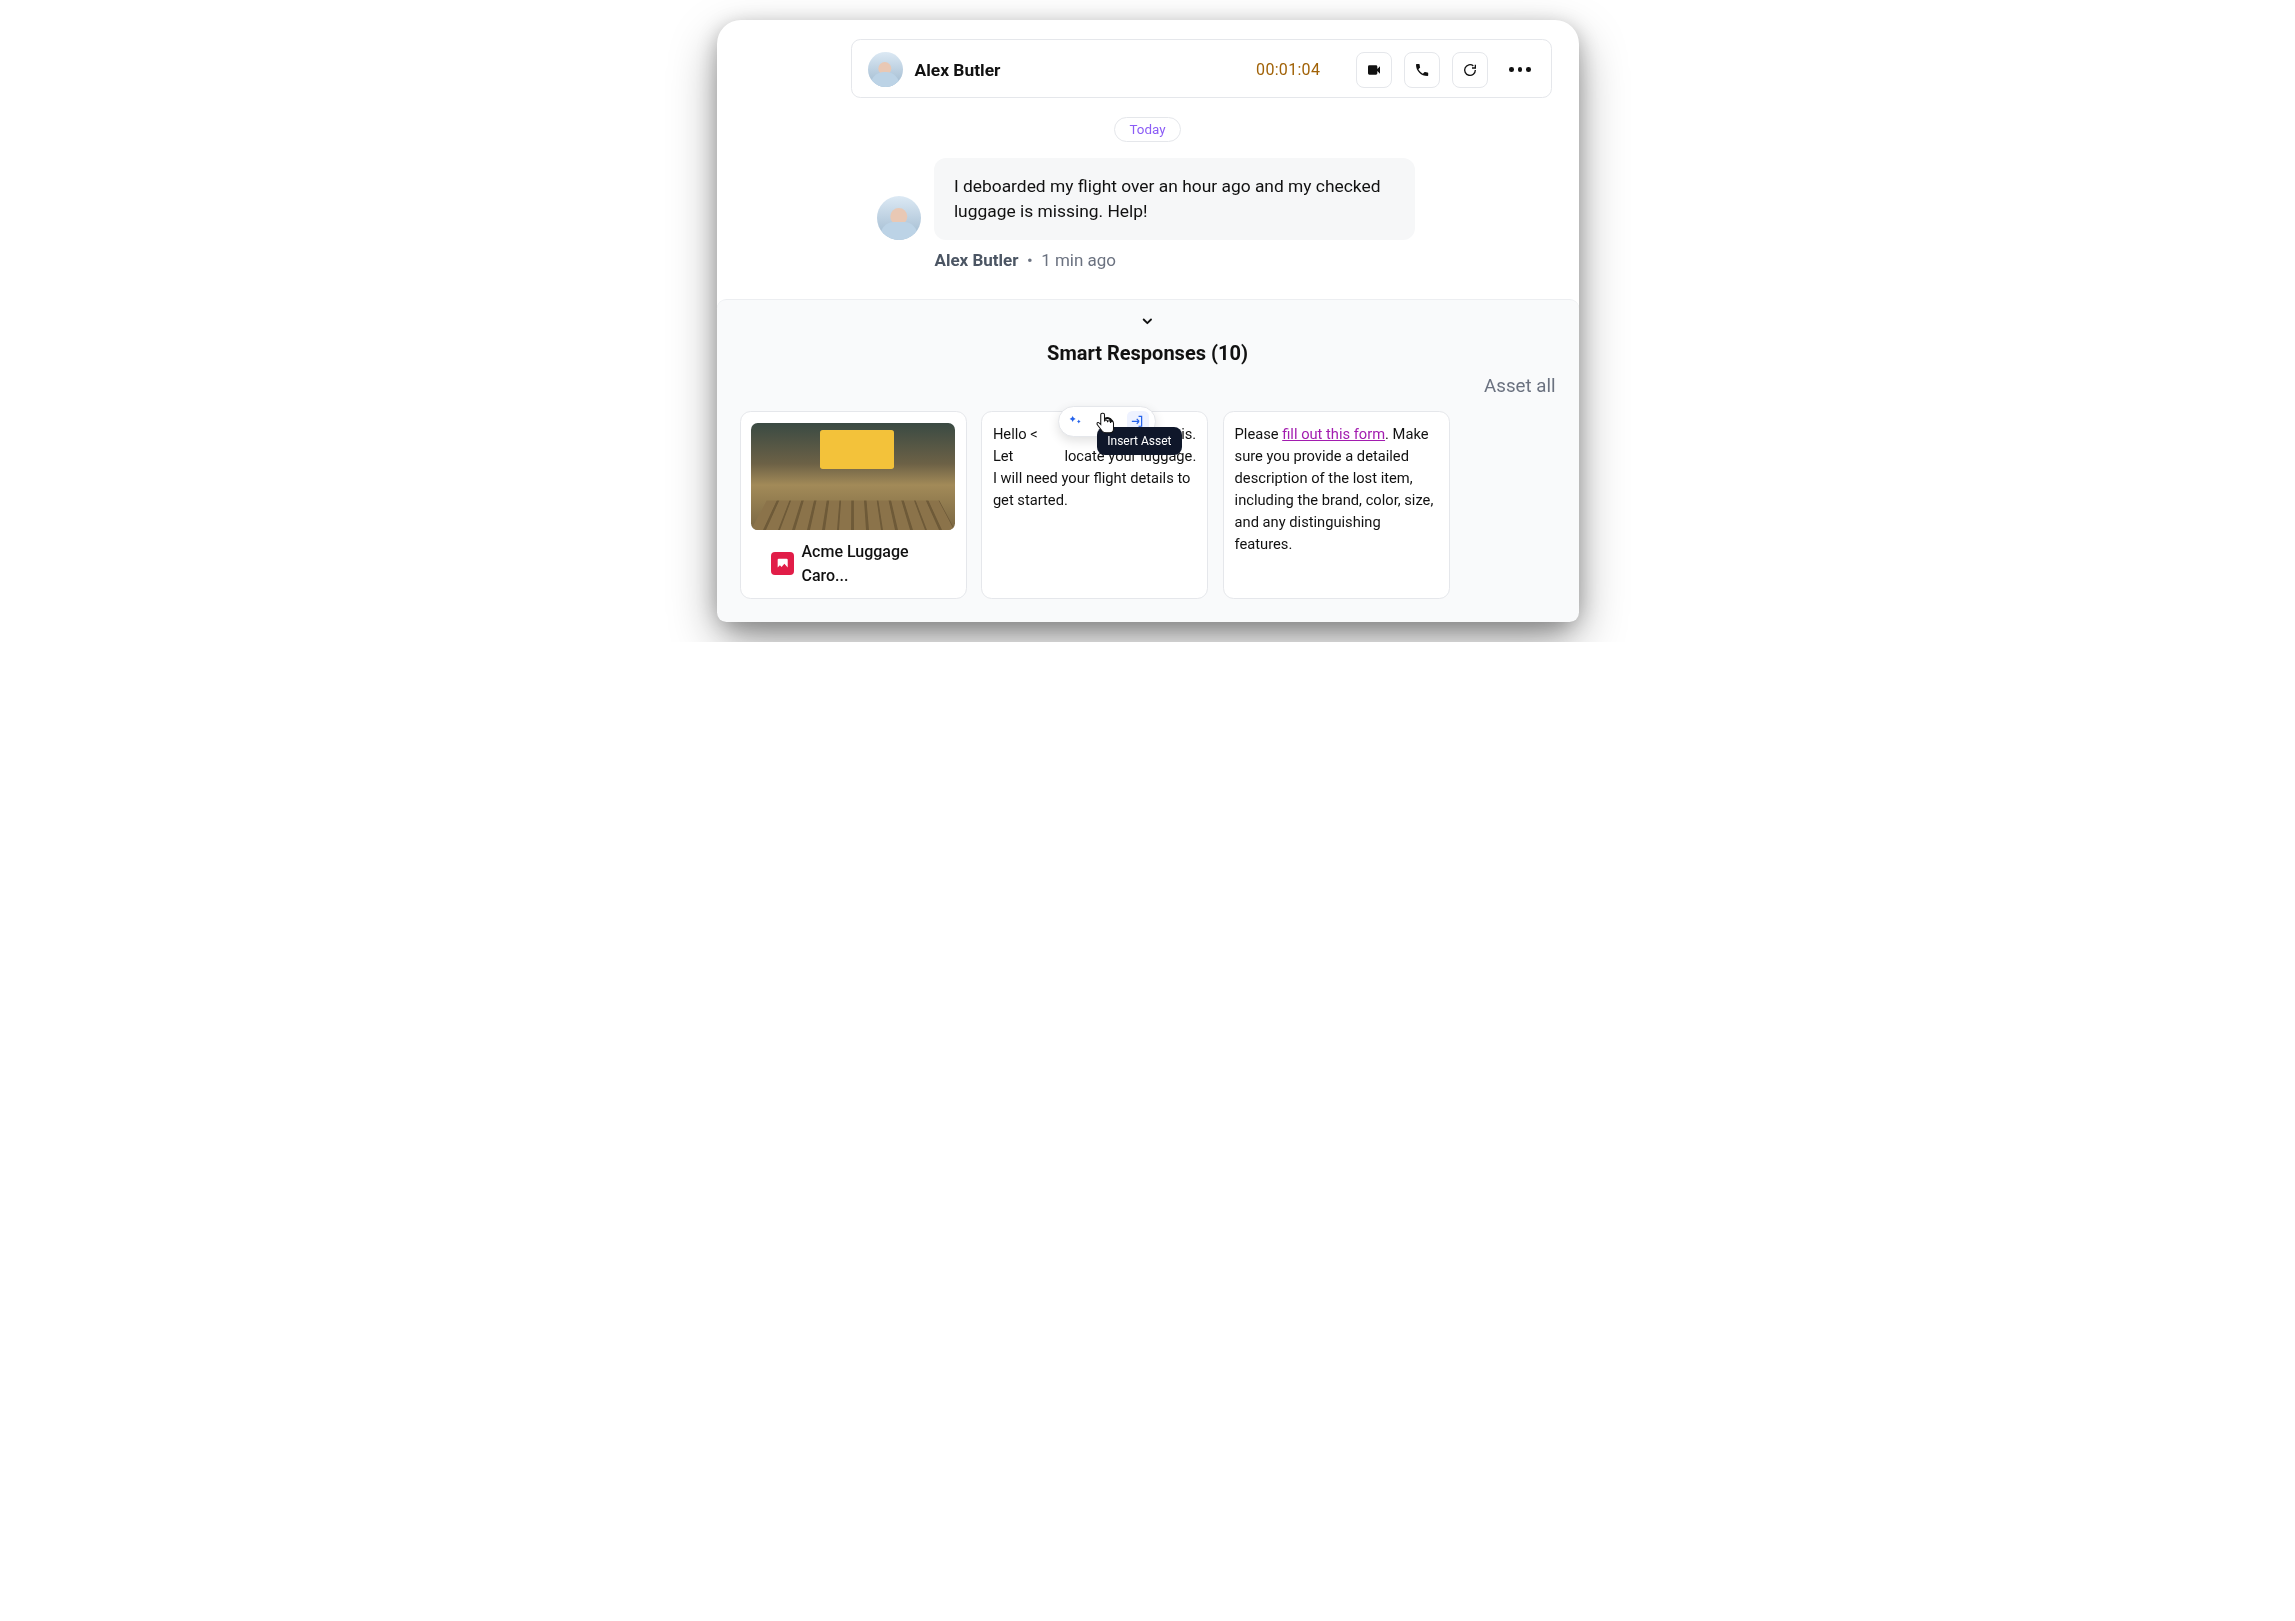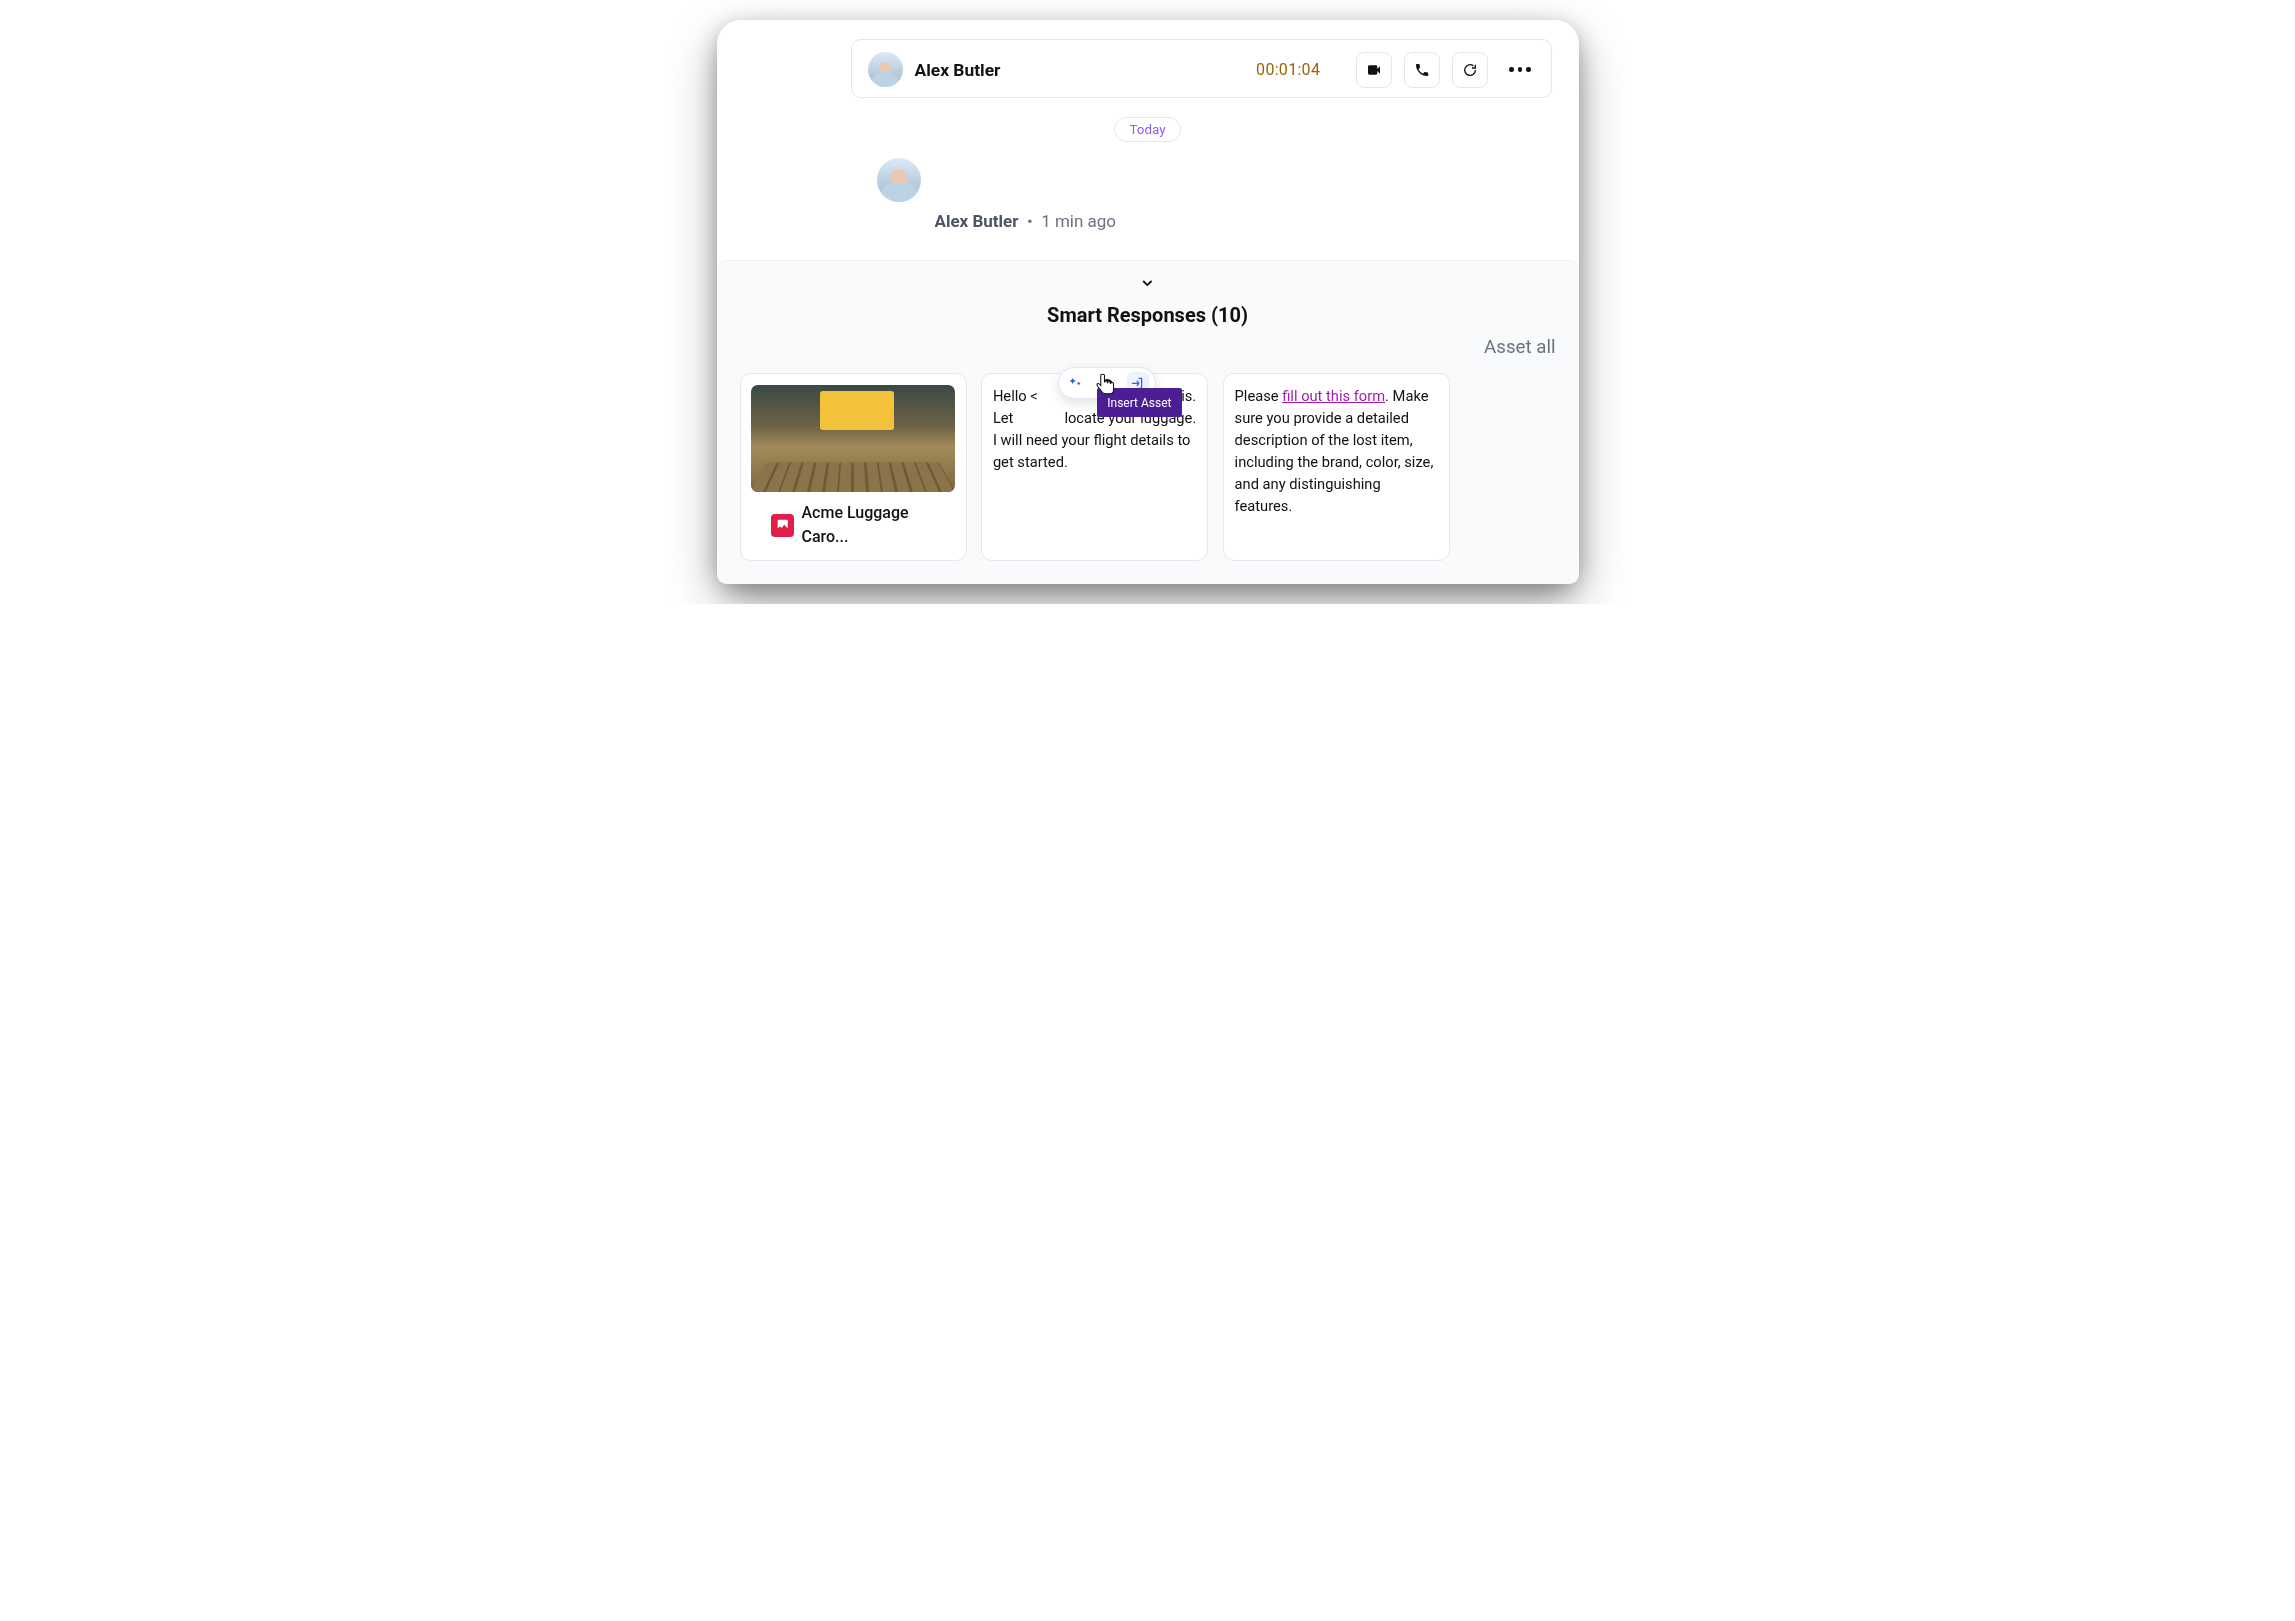--- a/index.html
+++ b/index.html
@@ -183,22 +183,22 @@
     box-shadow:0 4px 10.7px rgba(0,0,0,.12);
     display:flex; gap:9.4px; align-items:center;
   }
   .hover-tools .tool {
     width:21.4px;height:21.4px;display:flex;align-items:center;justify-content:center;cursor:pointer;border-radius:5.3px;
   }
   .hover-tools .tool.active{ background:#eef2ff;}
   .tooltip {
     position:absolute;
     top:20px; right:-27px;
-    background:#4c1d95; color:#fff;
-    padding:5.3px 10.7px; border-radius:2px;
+    background:#0f172a; color:#fff;
+    padding:5.3px 10.7px; border-radius:8px;
     font-size:12px; white-space:nowrap;
   }
   .cursor {
     position:absolute; top:4px; right:37px;
     pointer-events:none;
   }
   .cursor svg{ width:24px;height:24px; }
 </style>
 </head>
 <body>
@@ -230,20 +230,21 @@
         <span></span>
           <span></span>
           <span></span>
       </div>
     </div>
 
     <div class="date-chip">Today</div>
 
     <div class="msg-row">
       <div class="avatar"></div>
+      <div class="bubble">I deboarded my flight over an hour ago and my checked luggage is missing. Help!</div>
     </div>
     <div class="msg-meta">
       <b>Alex Butler</b>
       &nbsp;•&nbsp;
       <span>1 min ago</span>
     </div>
 
     <div class="smart">
       <div class="smart-head">
         <span class="chevron">

